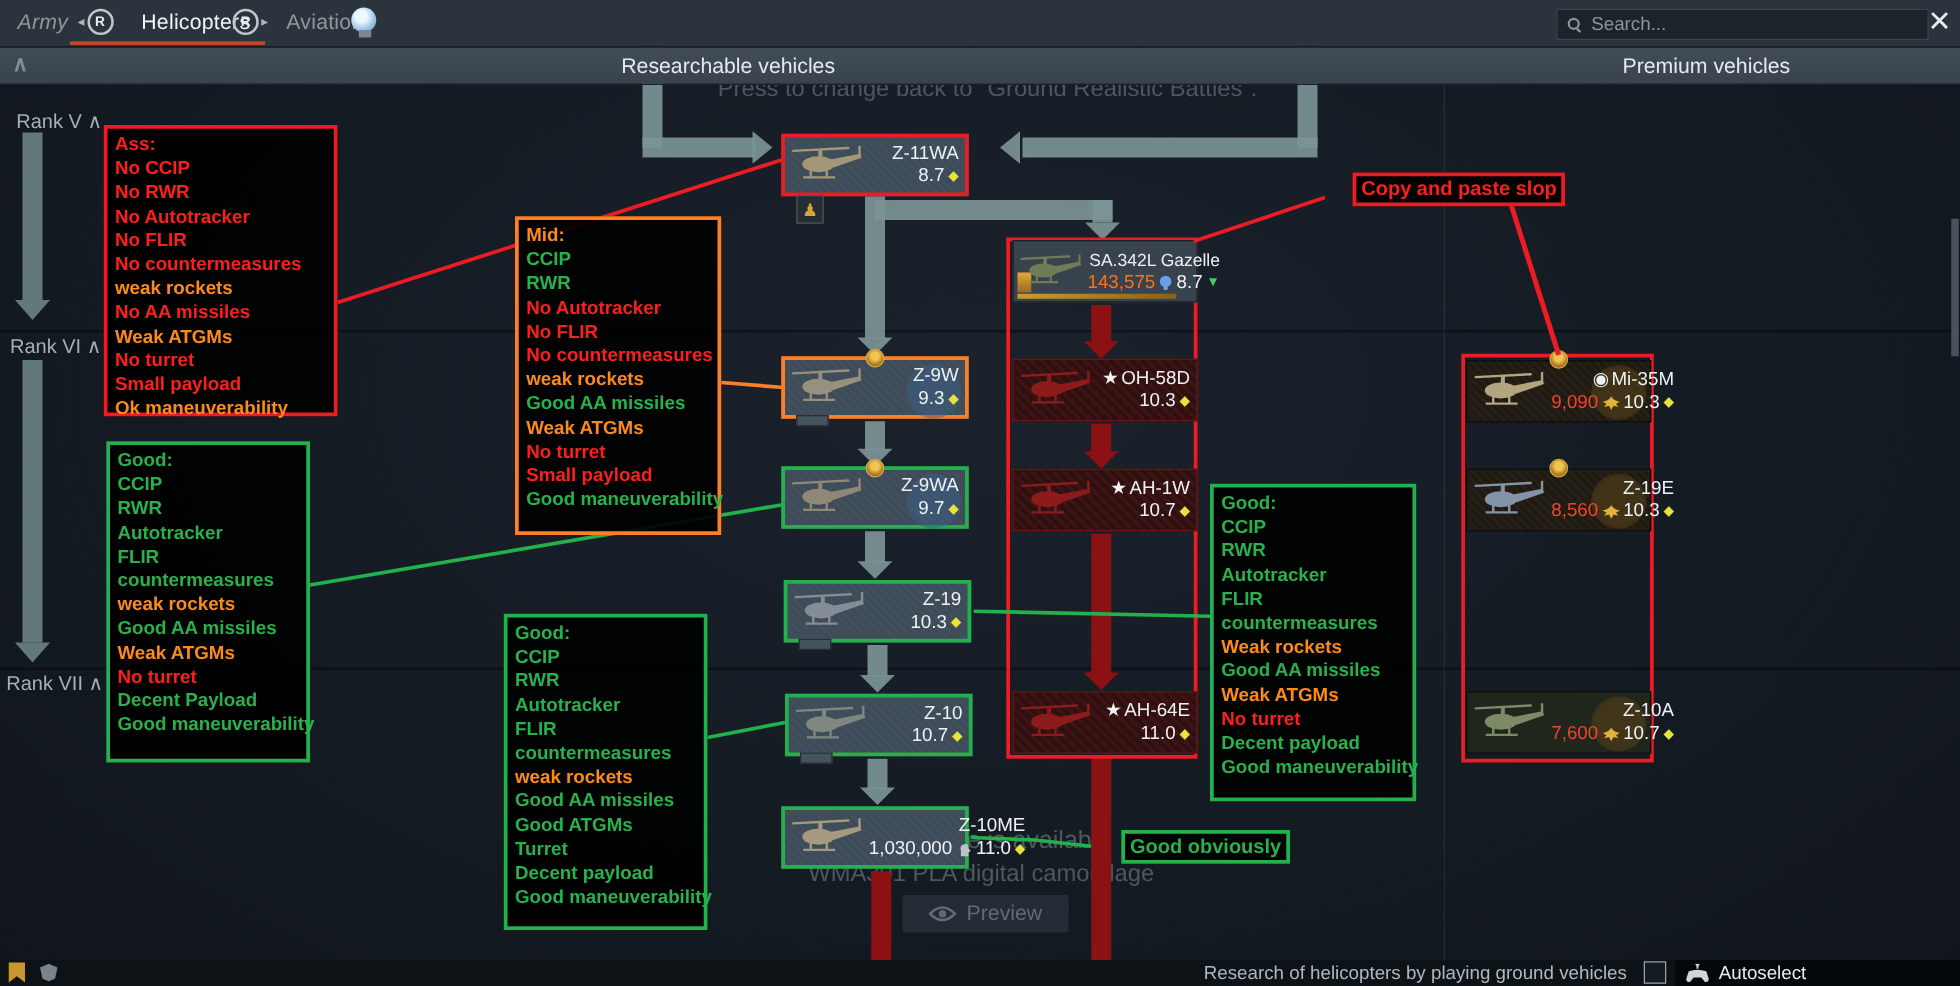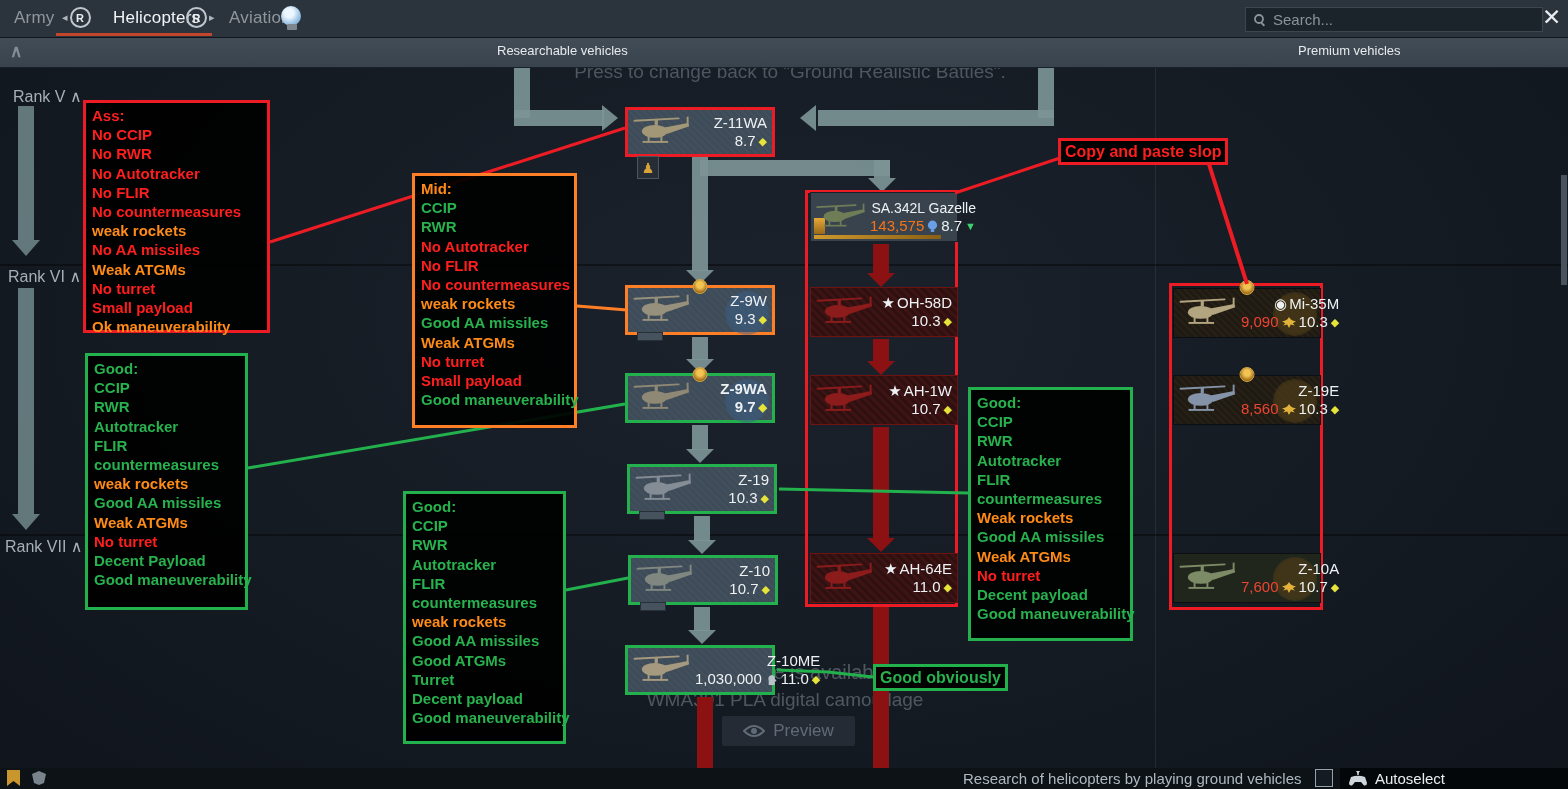--- a/index.html
+++ b/index.html
@@ -20,21 +20,21 @@
   .bulb .glass{width:20px;height:20px;border-radius:50%;background:radial-gradient(circle at 40% 35%, #eef7ff 0 25%, #9cc4e6 60%, #5d89b4);}
   .bulb .base{width:10px;height:6px;margin:-2px auto 0;background:#7c8florin} 
   .bulb .base{width:10px;height:6px;margin:-2px auto 0;background:#7c868e;border-radius:1px;}
   .search{position:absolute;left:1245px;top:7px;width:298px;height:25px;background:#1b232b;border:1px solid #3c464f;display:flex;align-items:center;padding:0 7px;gap:6px;}
   .search .ph{color:#8a949c;font-size:15px;}
   .closebtn{position:absolute;left:1542px;top:4px;font-size:23px;color:#e9edf0;cursor:pointer;}
 
   
   .subheader{position:absolute;left:0;top:38px;width:1568px;height:30px;background:linear-gradient(#414c57,#39434d);border-bottom:1px solid #1a2028;z-index:5;}
   .subheader .collapse{position:absolute;left:10px;top:3px;font-size:17px;font-weight:bold;color:#828d95;cursor:pointer;}
-  .colhead{position:absolute;top:5px;font-size:13px;color:#e7eaec;}
+  .colhead{position:absolute;top:5px;font-size:17px;color:#e7eaec;}
 
   .divider-v{position:absolute;left:1155px;top:38px;width:1px;height:730px;background:rgba(160,175,185,.12);z-index:1;}
   .rank-sep{position:absolute;left:0;width:1568px;height:2px;background:rgba(0,0,0,.38);z-index:1;}
   .scroll-thumb{position:absolute;left:1561px;top:175px;width:6px;height:110px;background:#49535d;z-index:6;}
 
   
   .toast{position:absolute;left:390px;top:33px;width:800px;text-align:center;color:#4c5761;font-size:19px;line-height:26px;z-index:2;}
 
   
   .ranklabel{position:absolute;color:#a6afb6;font-size:16px;z-index:3;cursor:pointer;}
@@ -81,21 +81,21 @@
 
   
   .anno{position:absolute;background:rgba(0,0,0,.93);padding:3px 6px;z-index:7;font-weight:bold;font-size:15px;line-height:19.2px;white-space:nowrap;}
   .b-red{border:3px solid #ed1c24;}
   .b-orange{border:3px solid #ff7f27;}
   .b-green{border:3px solid #22b14c;}
   .tone-red{color:#ff1e1e;}
   .tone-orange{color:#ff8b17;}
   .tone-green{color:#27b24e;}
   .grouprect{position:absolute;border:3px solid #ed1c24;z-index:3;}
-  .annolabel{position:absolute;background:rgba(0,0,0,.93);z-index:8;font-weight:bold;font-size:16px;padding:0 4px;line-height:21px;white-space:nowrap;}
+  .annolabel{position:absolute;background:rgba(0,0,0,.93);z-index:8;font-weight:bold;font-size:16px;padding:0 4px;line-height:21px;white-space:nowrap;margin-left:24px;}
   .overlay-lines{position:absolute;left:0;top:0;z-index:6;pointer-events:none;}
 
   
   .camo{position:absolute;left:535px;top:658px;width:500px;text-align:center;color:rgba(125,138,148,.55);z-index:1;}
   .camo .l1{font-size:20px;line-height:28px;}
   .camo .l2{font-size:19px;line-height:28px;}
   .preview{position:absolute;left:722px;top:716px;width:133px;height:30px;background:rgba(66,78,90,.35);border-radius:2px;display:flex;align-items:center;justify-content:center;gap:8px;color:#5f6b76;font-size:17px;z-index:1;cursor:pointer;}
 
   
   .footer{position:absolute;left:0;top:768px;width:1568px;height:21px;background:#0d1217;z-index:20;}
@@ -139,21 +139,21 @@
       <rect x="9" y="9" width="4.5" height="2" rx="1" transform="rotate(45 9 9)"></rect>
     </symbol>
     <symbol id="gamepad" viewBox="0 0 20 16">
       <path d="M10,1 L10,4" stroke="currentColor" stroke-width="1.5"></path>
       <path d="M8,0 L12,0 L10,3 Z"></path>
       <path d="M3,6 Q10,3.5 17,6 L19,12 Q19,15 16,14.5 L13,11 L7,11 L4,14.5 Q1,15 1,12 Z"></path>
     </symbol>
   </svg>
 
   <div class="topbar">
-    <div class="tab" style="left:14px;">Army</div>
+    <div class="tab" style="left:14px;font-style:italic;">Army</div>
     <div class="rbtn" style="left:62px;">
       <span class="tri">◂</span>
       <span class="circ">R</span>
     </div>
     <div class="tab active" style="left:113px;">Helicopters</div>
     <div class="rbtn" style="left:186px;">
       <span class="circ">R</span>
       <span class="tri">▸</span>
     </div>
     <div class="tab" style="left:229px;">Aviation</div>
@@ -266,21 +266,21 @@
           <span>Z-9W</span>
         </div>
       <div class="stats">
           <span>9.3</span>
           <span class="diamond">◆</span>
         </div>
     </div>
     <div class="subtab"></div>
   </div>
 
-  <div class="card o-green" style="left:625px;top:373px;font-weight:bold;">
+  <div class="card o-green" style="left:625px;top:373px;">
     <div class="wm-blue"></div>
     <div class="medal"></div>
     <svg class="heli" style="color:#8e8874">
         <use href="#heli" fill="currentColor"></use>
       </svg>
     <div class="info">
       <div class="name">
           <span>Z-9WA</span>
         </div>
       <div class="stats">

